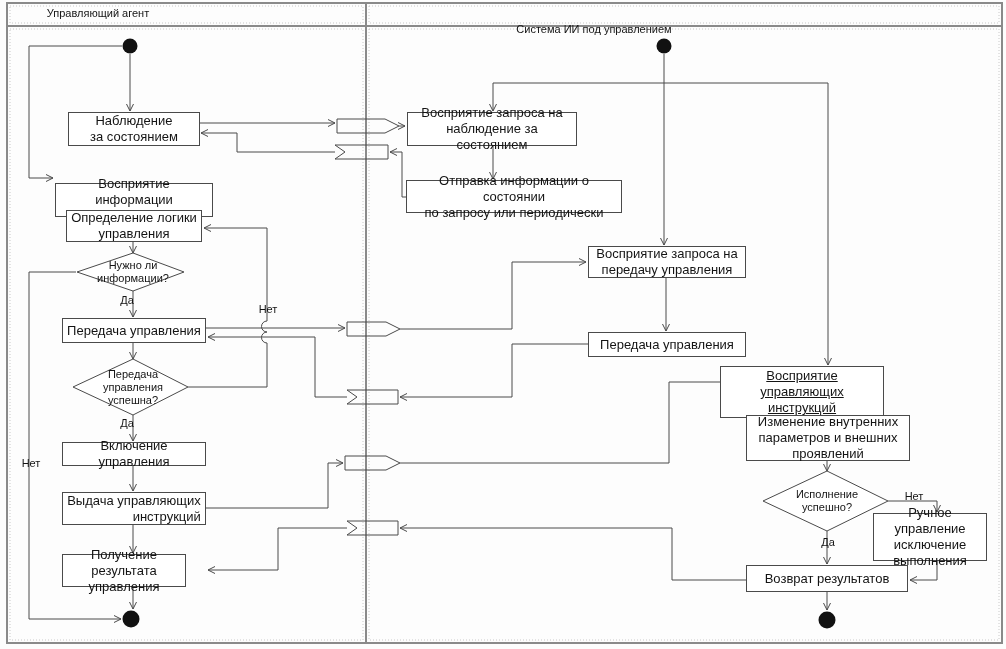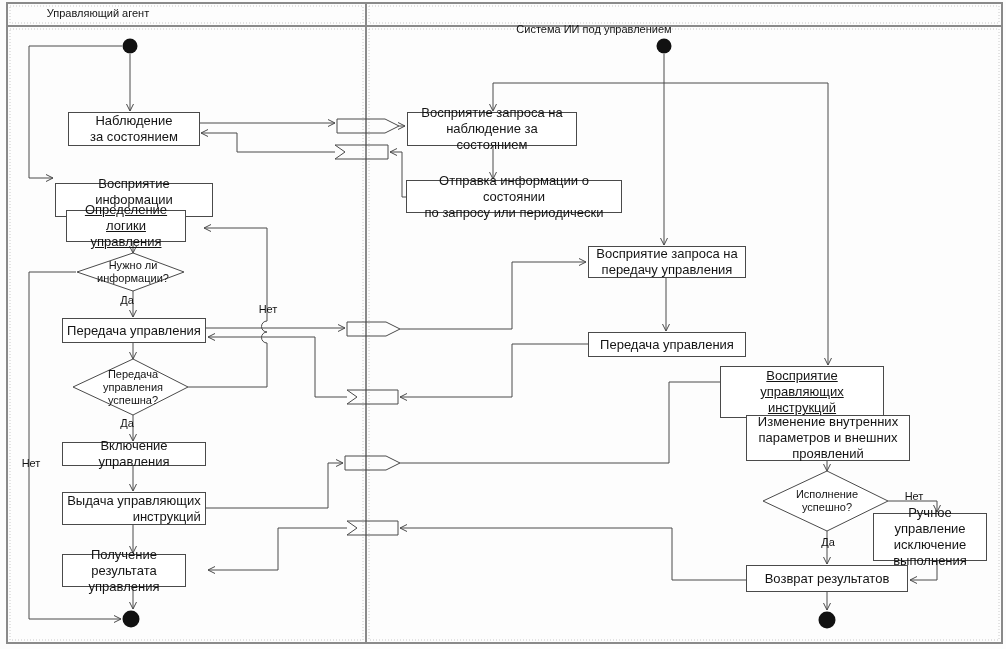--- a/index.html
+++ b/index.html
@@ -114,21 +114,21 @@
     <circle class="terminal" cx="827" cy="620" r="8.5"></circle>
   </svg>
 
   <div class="ltitle" style="left:30px;top:5px;width:136px;">Управляющий агент</div>
   <div class="ltitle" style="left:508px;top:21px;width:172px;">Система ИИ под управлением</div>
 
   <div class="node" style="left:68px;top:112px;width:132px;height:34px;">Наблюдение
 за состоянием</div>
   <div class="node" style="left:55px;top:162px;width:158px;height:34px;margin-top:21px;">Восприятие информации
 о состоянии</div>
-  <div class="node" style="left:66px;top:210px;width:120px;height:32px;text-decoration:underline;">Определение логики
+  <div class="node" style="left:66px;top:210px;width:136px;height:32px;">Определение логики
 управления</div>
   <div class="node" style="left:62px;top:318px;width:144px;height:25px;">Передача управления</div>
   <div class="node" style="left:62px;top:442px;width:144px;height:24px;">Включение управления</div>
   <div class="node" style="left:62px;top:492px;width:144px;height:33px;text-align:right;">Выдача управляющих
 инструкций</div>
   <div class="node" style="left:62px;top:554px;width:124px;height:33px;">Получение результата
 управления</div>
 
   <div class="node" style="left:407px;top:112px;width:170px;height:34px;">Восприятие запроса на
 наблюдение за состоянием</div>

